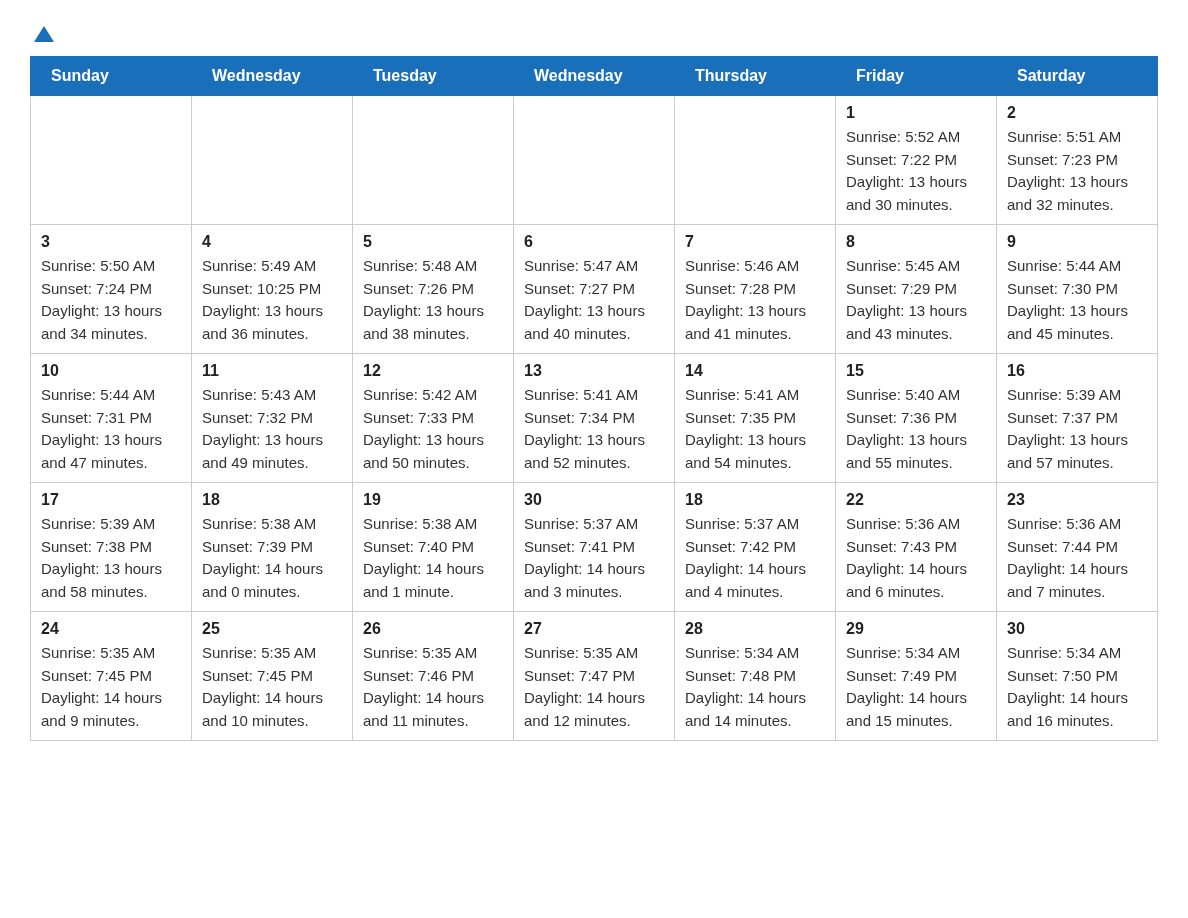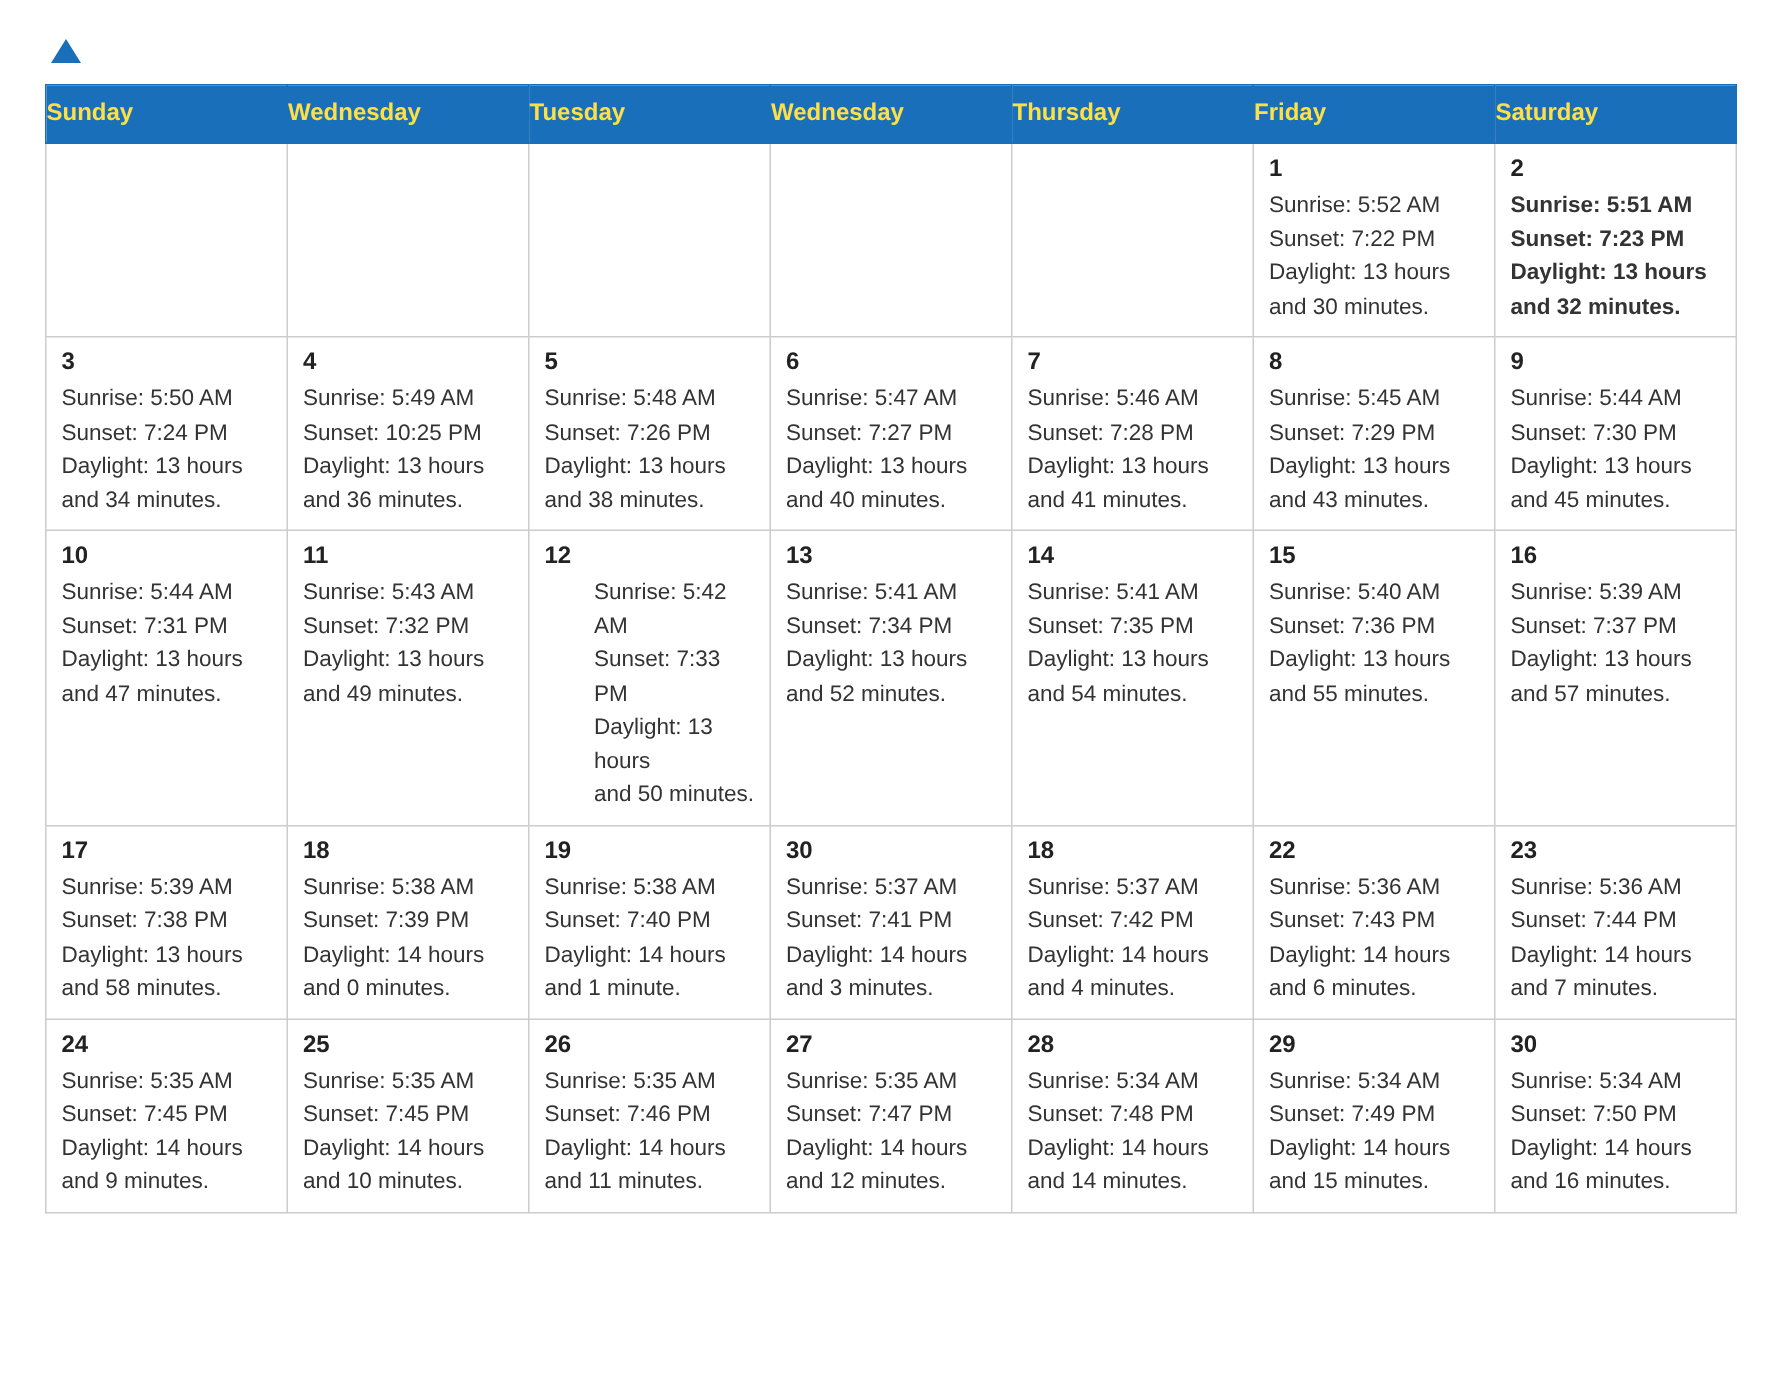--- a/index.html
+++ b/index.html
@@ -64,24 +64,24 @@
       color: #444;
       margin-top: 4px;
     }
     .calendar-table {
       width: 100%;
       border-collapse: collapse;
       margin-top: 10px;
     }
     .calendar-table thead tr th {
       background-color: #1a6fba;
-      color: #fde047;
+      color: #ffffff;
       font-size: 16px;
       font-weight: bold;
-      padding: 10px 0;
+      padding: 10px 20px;
       text-align: left;
       border: 1px solid #1a6fba;
     }
     .calendar-table tbody tr td {
       width: 14.28%;
       vertical-align: top;
       padding: 8px 10px;
       border: 1px solid #ccc;
       font-size: 13px;
       color: #333;
@@ -145,21 +145,21 @@
         <td class="empty-cell"></td>
         <td>
           <span class="day-number">1</span>
           <div class="day-info" style="white-space: pre-line;">Sunrise: 5:52 AM
 Sunset: 7:22 PM
 Daylight: 13 hours
 and 30 minutes.</div>
         </td>
         <td>
           <span class="day-number">2</span>
-          <div class="day-info" style="white-space: pre-line; font-weight: bold;">Sunrise: 5:51 AM
+          <div class="day-info" style="white-space: pre-line;">Sunrise: 5:51 AM
 Sunset: 7:23 PM
 Daylight: 13 hours
 and 32 minutes.</div>
         </td>
       </tr>
       <tr class="row-divider">
         <td>
           <span class="day-number">3</span>
           <div class="day-info" style="white-space: pre-line;">Sunrise: 5:50 AM
 Sunset: 7:24 PM
@@ -219,21 +219,21 @@
         </td>
         <td>
           <span class="day-number">11</span>
           <div class="day-info" style="white-space: pre-line;">Sunrise: 5:43 AM
 Sunset: 7:32 PM
 Daylight: 13 hours
 and 49 minutes.</div>
         </td>
         <td>
           <span class="day-number">12</span>
-          <div class="day-info" style="white-space: pre-line; margin-left: 33px;">Sunrise: 5:42 AM
+          <div class="day-info" style="white-space: pre-line;">Sunrise: 5:42 AM
 Sunset: 7:33 PM
 Daylight: 13 hours
 and 50 minutes.</div>
         </td>
         <td>
           <span class="day-number">13</span>
           <div class="day-info" style="white-space: pre-line;">Sunrise: 5:41 AM
 Sunset: 7:34 PM
 Daylight: 13 hours
 and 52 minutes.</div>

